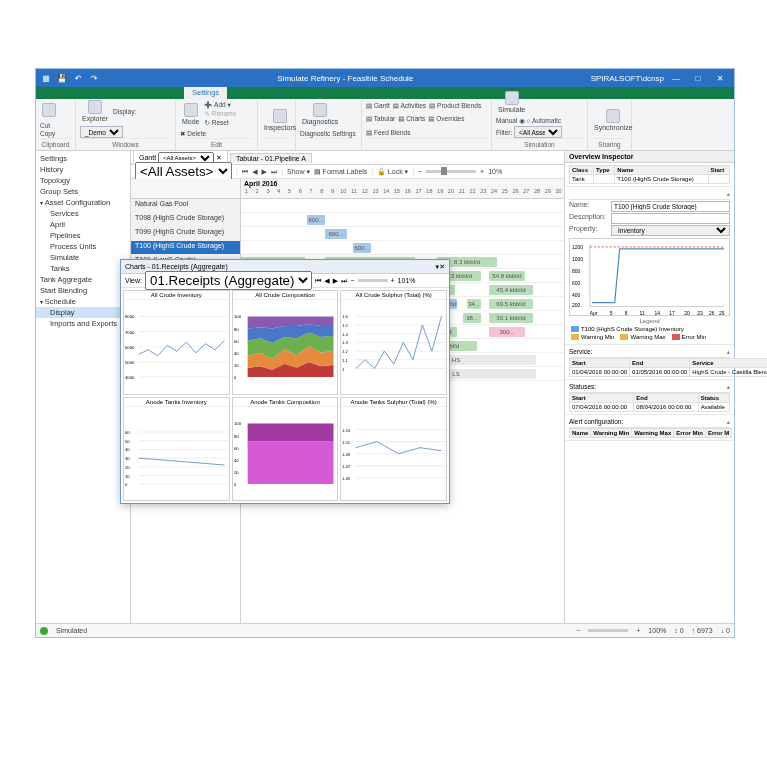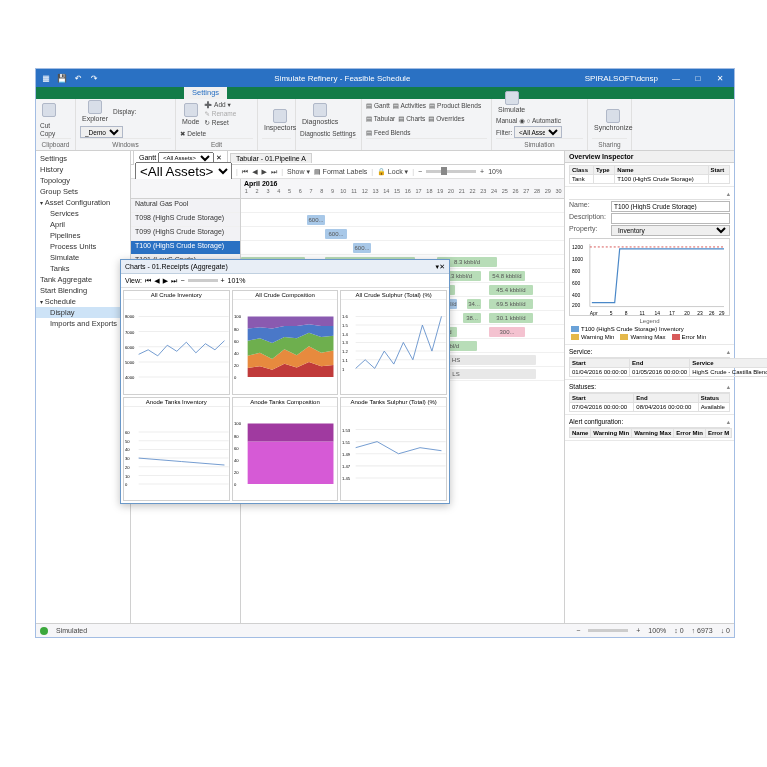--- a/index.html
+++ b/index.html
@@ -4,21 +4,21 @@
 <style>
 * { box-sizing: border-box; margin: 0; padding: 0; font-family: "Segoe UI", Tahoma, sans-serif; }
 body { width: 767px; height: 767px; background: #fff; overflow: hidden; font-size: 8px; }
 .app { position: absolute; top: 68px; left: 35px; width: 700px; height: 570px; background: #fff; border: 1px solid #a3bde3; display: flex; flex-direction: column; }
 
 
 .titlebar { height: 18px; background: #2a71c3; color: #fff; display: flex; align-items: center; padding: 0 4px; font-size: 8px; }
 .titlebar .qat { display: flex; gap: 4px; }
 .titlebar .qat span { width: 12px; height: 12px; display: flex; align-items: center; justify-content: center; }
 .titlebar .wtitle { flex: 1; text-align: center; }
-.titlebar .user { margin-right: 8px; }
+.titlebar .user { margin-right: 2px; }
 .titlebar .winbtns { display: flex; gap: 2px; }
 .titlebar .winbtns span { width: 20px; text-align: center; }
 
 
 .ribtabs { height: 16px; background: #2a71c3; display: flex; align-items: flex-end; padding-left: 4px; gap: 2px; font-size: 8px; }
 .ribtabs .filebtn { background: #1a5299; color: #fff; padding: 2px 6px; }
 .ribtabs .tab { padding: 2px 8px; color: #fff; background: #2a71c3; }
 .ribtabs .tab.active { background: #f0f0f0; color: #2a71c3; }
 .ribtabs .ctx { background: #137c48; color: #fff; padding: 2px 8px; margin-left: 2px; }
 
@@ -532,20 +532,21 @@
   </div>
 
   <div class="charts-win">
     <div class="cwtitle">
       <span class="t">Charts - 01.Receipts (Aggregate)</span>
       <span>▾</span>
       <span>✕</span>
     </div>
     <div class="cwtoolbar">
       <span>View:</span>
+      <select><option>01.Receipts (Aggregate)</option></select>
       <span>⏮</span>
         <span>◀</span>
       <span>▶</span>
         <span>⏭</span>
       <span>−</span>
         <span style="width:30px;height:3px;background:#ccc"></span>
         <span>+</span>
       <span>101%</span>
     </div>
     <div class="charts-grid" id="chartsgrid">

